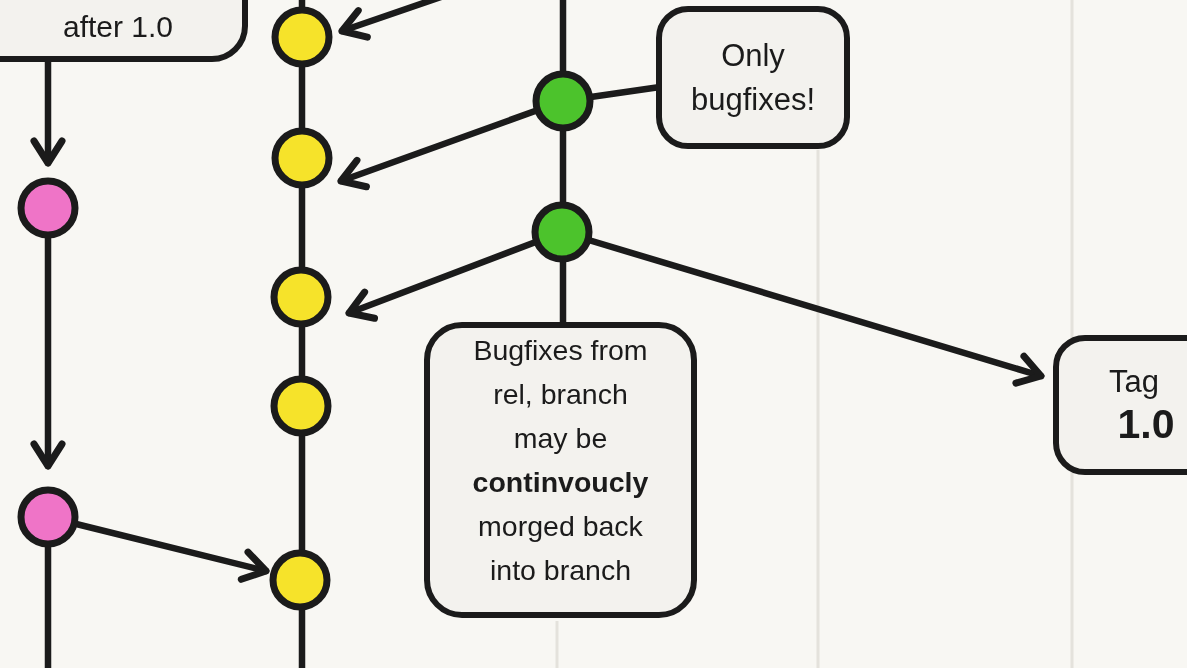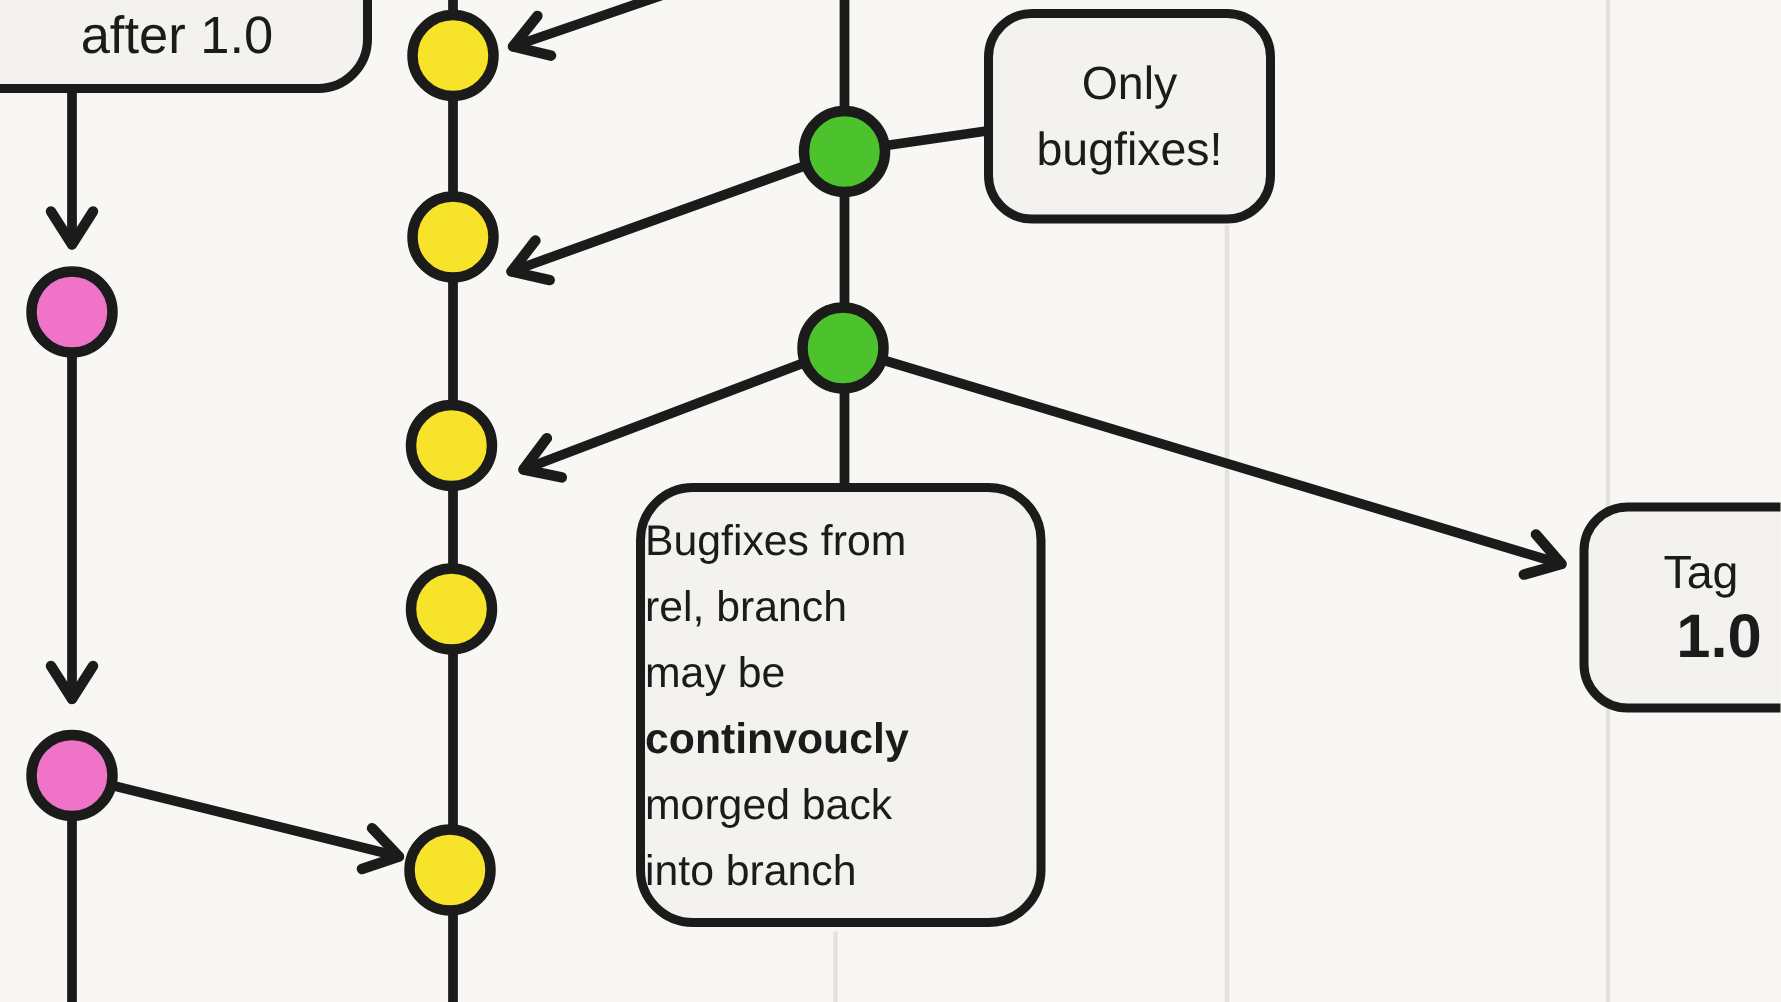--- a/index.html
+++ b/index.html
@@ -26,30 +26,30 @@
   .callout {
     position: absolute;
     box-sizing: border-box;
     background: var(--box_fill, #f3f2ee);
     border: 6px solid var(--line, #1b1b1b);
     color: var(--line, #1b1b1b);
   }
   #after-box { left: -60px; top: -36px; width: 308px; height: 98px; border-radius: 36px; }
   #after-box .lbl {
     position: absolute; left: 62px; bottom: 12px; width: 220px;
-    text-align: center; font-size: 35px;
+    text-align: center; font-size: 30px;
   }
   #only-box {
     left: 656px; top: 6px; width: 194px; height: 143px; border-radius: 32px;
     display: flex; flex-direction: column; justify-content: center; align-items: center;
     font-size: 31px; line-height: 44px;
   }
   #note-box {
     left: 424px; top: 322px; width: 273px; height: 296px; border-radius: 38px;
-    font-size: 28.5px; line-height: 44px; text-align: left; padding-top: 11px;
+    font-size: 28.5px; line-height: 44px; text-align: center; 
   }
   #note-box .em { font-weight: bold; }
   #tag-box { left: 1053px; top: 335px; width: 200px; height: 140px; border-radius: 32px; }
   #tag-box .inner {
     position: absolute; left: 8px; top: 0; width: 134px; height: 128px;
     display: flex; flex-direction: column; justify-content: center; align-items: center;
     text-align: center;
   }
   #tag-box .tag-word { font-size: 31px; line-height: 38px; }
   #tag-box .tag-ver  { font-size: 41px; line-height: 46px; font-weight: bold; margin-left: 24px; }

